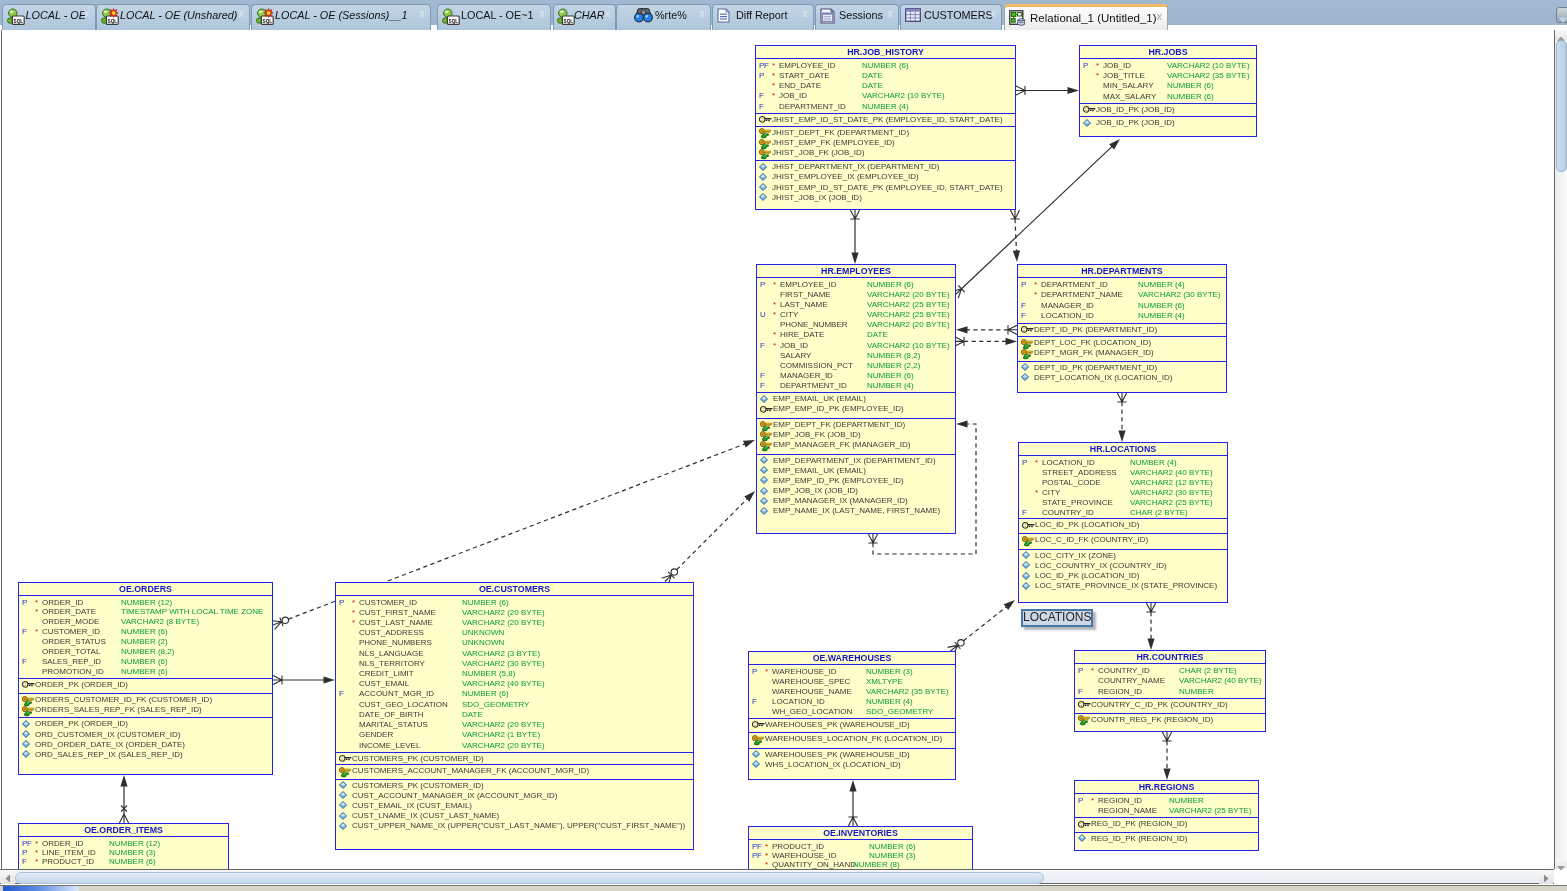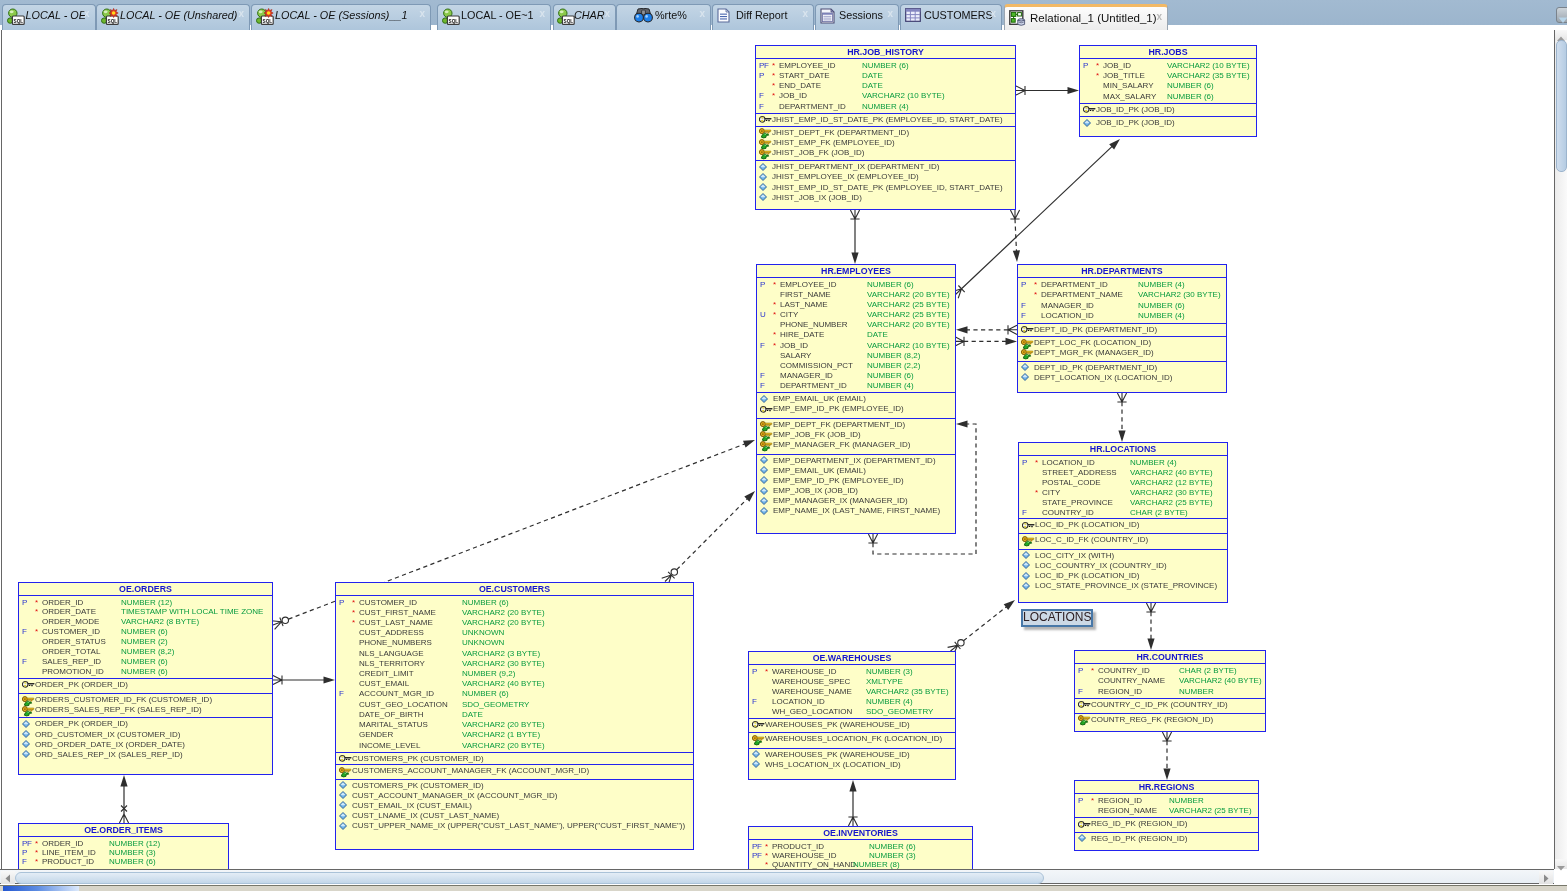--- a/index.html
+++ b/index.html
@@ -714,21 +714,21 @@
           </svg>
           <span class="kt">LOC_C_ID_FK (COUNTRY_ID)</span>
         </div>
       </div>
       <div class="sec" style="height:54.2px;padding-top:1px">
         <div class="r" style="height:10.20px">
           <svg class="ki" width="8" height="8" viewBox="0 0 8 8">
             <path d="M4 0.5 L7.5 4 L4 7.5 L0.5 4 Z" fill="#6fb3e8" stroke="#2d5f95" stroke-width="0.9"></path>
             <path d="M4 1.4 L6.4 3.8 L4 4.6 L1.6 3.8 Z" fill="#cfe8fa"></path>
           </svg>
-          <span class="kt">LOC_CITY_IX (WITH)</span>
+          <span class="kt">LOC_CITY_IX (ZONE)</span>
         </div>
         <div class="r" style="height:10.20px">
           <svg class="ki" width="8" height="8" viewBox="0 0 8 8">
             <path d="M4 0.5 L7.5 4 L4 7.5 L0.5 4 Z" fill="#6fb3e8" stroke="#2d5f95" stroke-width="0.9"></path>
             <path d="M4 1.4 L6.4 3.8 L4 4.6 L1.6 3.8 Z" fill="#cfe8fa"></path>
           </svg>
           <span class="kt">LOC_COUNTRY_IX (COUNTRY_ID)</span>
         </div>
         <div class="r" style="height:10.20px">
           <svg class="ki" width="8" height="8" viewBox="0 0 8 8">
@@ -996,21 +996,21 @@
         <div class="r" style="height:10.23px">
           <span class="fl"></span>
           <span class="st"></span>
           <span class="nm">NLS_TERRITORY</span>
           <span class="ty" style="left:126px">VARCHAR2 (30 BYTE)</span>
         </div>
         <div class="r" style="height:10.23px">
           <span class="fl"></span>
           <span class="st"></span>
           <span class="nm">CREDIT_LIMIT</span>
-          <span class="ty" style="left:126px">NUMBER (9,2)</span>
+          <span class="ty" style="left:126px">NUMBER (5,8)</span>
         </div>
         <div class="r" style="height:10.23px">
           <span class="fl"></span>
           <span class="st"></span>
           <span class="nm">CUST_EMAIL</span>
           <span class="ty" style="left:126px">VARCHAR2 (40 BYTE)</span>
         </div>
         <div class="r" style="height:10.23px">
           <span class="fl">F</span>
           <span class="st"></span>

